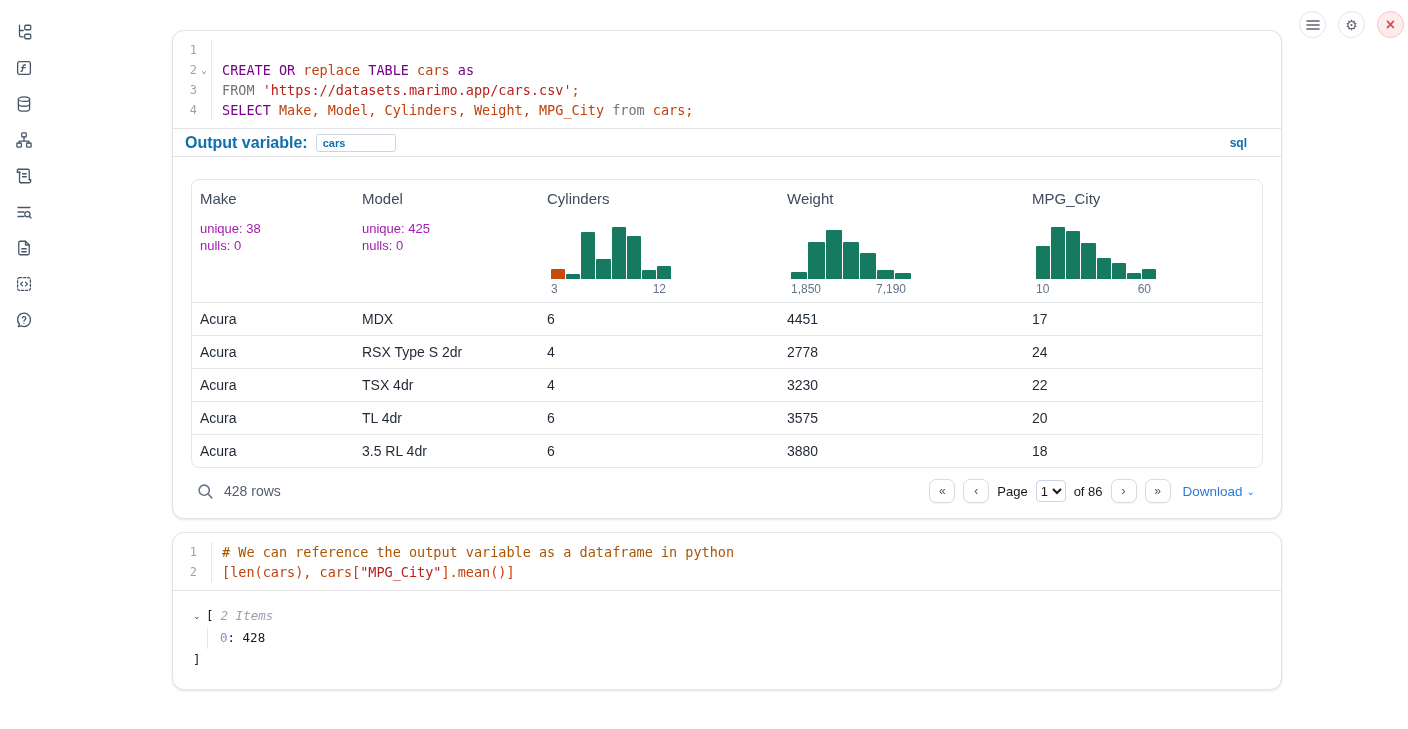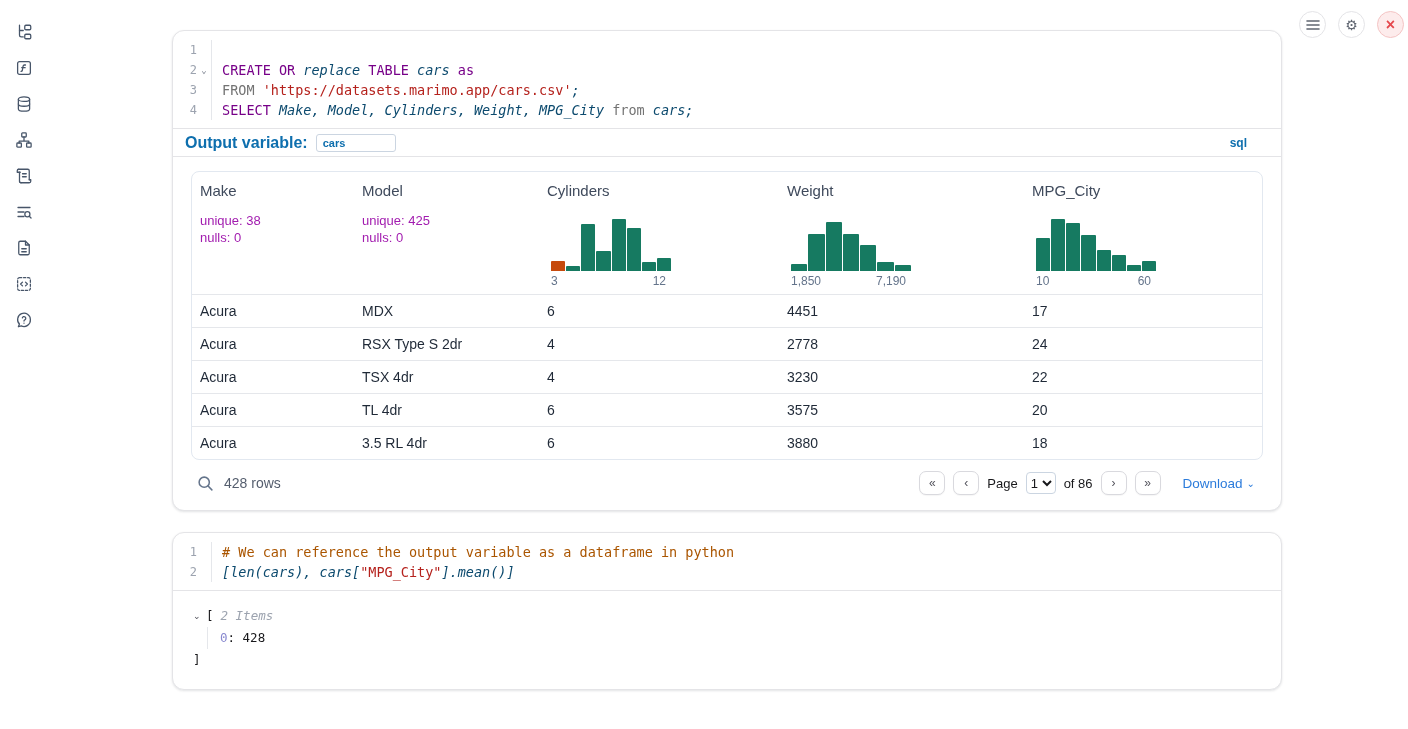--- a/index.html
+++ b/index.html
@@ -28,29 +28,29 @@
   #cell-py  { top:532px; }
   .editor { padding:9px 0 8px 0; cursor:text; }
   .code-line { display:flex; line-height:20px; font-family:"DejaVu Sans Mono", monospace; font-size:13.5px; }
   .ln { width:24px; flex:none; text-align:right; color:#9ca3af; font-size:12px; }
   .fold { width:15px; flex:none; text-align:center; color:#6b7280; font-size:9px; border-right:1px solid #e5e7eb; }
   .code-text { padding-left:10px; white-space:pre; color:#1f2937; }
   .tok-com { color:#aa5500; }
   .tok-kw  { color:#770088; }
   .tok-kw2 { color:#737373; }
   .tok-str { color:#b5221d; }
-  .tok-pl  { color:#0c4a6e;font-style:italic; }
+  .tok-pl  { color:#c2410c; }
   
   .cell-meta { border-top:1px solid #e4e4e7; display:flex; align-items:center; height:28px; padding:0 34px 0 12px; }
   .meta-label { color:#0e6fae; font-weight:bold; font-size:16px; }
   .meta-input { margin-left:8px; width:80px; height:18px; border:1px solid #cbd5e1; border-radius:3px;
     font-size:11px; color:#0e6fae; font-weight:bold; padding:0 6px; font-family:"Liberation Sans", sans-serif; }
   .meta-lang { margin-left:auto; color:#0e6fae; font-weight:bold; font-size:12px; cursor:pointer; }
   
-  .cell-output { border-top:1px solid #e4e4e7; padding:14px 18px 15px 18px; }
+  .cell-output { border-top:1px solid #e4e4e7; padding:22px 18px 15px 18px; }
   .table-widget { border:1px solid #e2e8f0; border-radius:8px; overflow:hidden; }
   .t-head, .t-row { display:grid; grid-template-columns:162px 185px 240px 245px 1fr; }
   .th { padding:10px 8px 6px 8px; display:flex; flex-direction:column; height:122px; }
   .th-title { font-size:15px; color:#3f4a5c; }
   .th-stat { font-size:13px; color:#a21caf; line-height:17px; }
   .th-stat.first { margin-top:13px; }
   .hist { margin-top:auto; width:120px; margin-left:4px; }
   .hist-bars { display:flex; align-items:flex-end; gap:1px; height:52px; }
   .hist-bar { flex:1; border-radius:1px 1px 0 0; }
   .hist-labels { display:flex; justify-content:space-between; font-size:12px; color:#64748b; margin-top:3px; padding-right:5px; }
@@ -60,21 +60,21 @@
   .table-footer { display:flex; align-items:center; margin-top:11px; padding:0 8px 0 6px; }
   .tf-search { background:none; border:none; padding:0; color:#64748b; cursor:pointer; display:flex; }
   .tf-search svg { width:17px; height:17px; stroke:currentColor; fill:none; stroke-width:1.8; stroke-linecap:round; }
   .tf-rows { margin-left:10px; font-size:14px; color:#555e6e; }
   .tf-right { margin-left:auto; display:flex; align-items:center; gap:8px; }
   .pg-btn { width:26px; height:24px; border:1px solid #d9d9de; border-radius:7px; background:#fff; color:#52525b;
     font-size:12px; display:flex; align-items:center; justify-content:center; padding:0; cursor:pointer;
     box-shadow:0 1px 1px rgba(0,0,0,.04); }
   .pg-text { font-size:13px; color:#18181b; }
   .pg-select { height:22px; font-size:13px; border:1px solid #cbd5e1; border-radius:4px; background:#fff; color:#18181b; }
-  .download { display:flex; align-items:center; gap:4px; color:#2b7bdb; font-size:13.5px; margin-left:14px;
+  .download { display:flex; align-items:center; gap:4px; color:#2b7bdb; font-size:13.5px; margin-left:4px;
     background:none; border:none; cursor:pointer; padding:0;justify-content:space-between; }
   .download .chev { font-size:10px; }
   
   .tree-output { border-top:1px solid #e4e4e7; padding:14px 20px 18px 20px;
     font-family:"DejaVu Sans Mono", monospace; font-size:12.5px; color:#18181b; line-height:22px; }
   .tree-head { display:flex; align-items:center; }
   .tree-chevron { width:13px; font-size:9px; color:#52525b; cursor:pointer; font-family:"Liberation Sans", sans-serif; }
   .tree-items-label { color:#9ca3af; font-style:italic; margin-left:7px; }
   .tree-entries { margin-left:14px; border-left:1px solid #e5e7eb; padding-left:12px; }
   .tree-index { color:#8888cf; }

